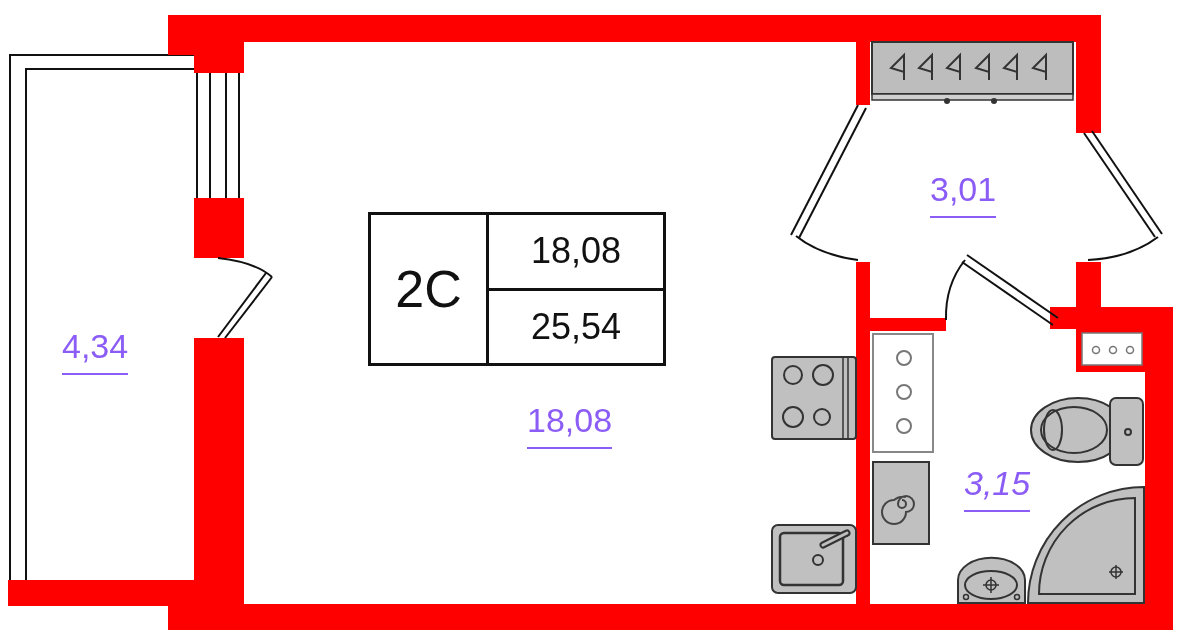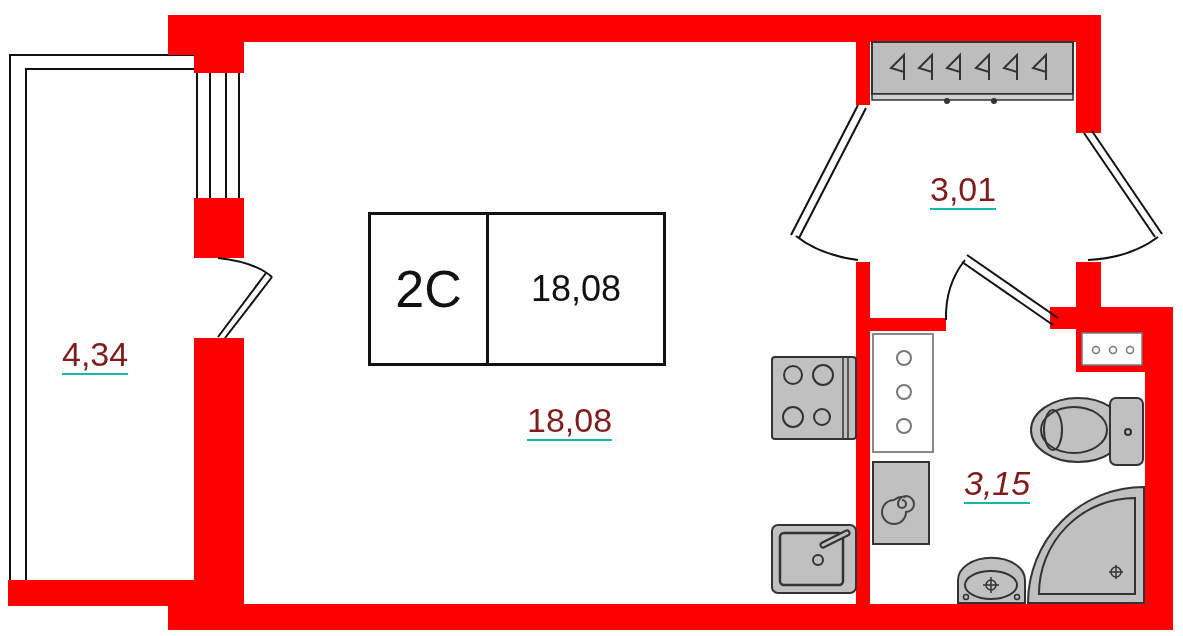--- a/index.html
+++ b/index.html
@@ -1,18 +1,18 @@
 <!DOCTYPE html>
 <html><head>
 <meta charset="utf-8">
 <style>
   html, body { margin: 0; padding: 0; background: #ffffff; }
   body { width: 1183px; height: 636px; overflow: hidden; position: relative; font-family: "Liberation Sans", sans-serif; }
   #plan { position: absolute; left: 0; top: 0; }
-  .label { position: absolute; font-family: "Liberation Sans", sans-serif; color: #7f1d1d; font-size: 34px; line-height: 1; border-bottom: 2px solid #14b8a6; padding-bottom: 2px; white-space: nowrap; }
+  .label { position: absolute; font-family: "Liberation Sans", sans-serif; color: #8b5cf6; font-size: 34px; line-height: 1; border-bottom: 2px solid #8b5cf6; padding-bottom: 10px; white-space: nowrap; }
   .legend { position: absolute; left: 368px; top: 212px; width: 298px; height: 154px; border: 3px solid #111; box-sizing: border-box; display: flex; background: #fff; }
   .legend-code { width: 115px; border-right: 3px solid #111; display: flex; align-items: center; justify-content: center; font-size: 52px; color: #111; }
   .legend-areas { flex: 1; display: flex; flex-direction: column; }
   .legend-row { flex: 1; display: flex; align-items: center; justify-content: center; font-size: 36px; color: #111; }
   .legend-row + .legend-row { border-top: 3px solid #111; }
 </style>
 </head>
 <body>
 
 <svg id="plan" width="1183" height="636" viewBox="0 0 1183 636" xmlns="http://www.w3.org/2000/svg">
@@ -164,19 +164,20 @@
     <line x1="991" y1="577" x2="991" y2="593" stroke="#333" stroke-width="1.5"></line>
     <circle cx="966" cy="597" r="2.5" fill="none" stroke="#333" stroke-width="1.5"></circle>
     <circle cx="1017" cy="597" r="2.5" fill="none" stroke="#333" stroke-width="1.5"></circle>
   </g>
 </svg>
 
 <div class="legend">
   <div class="legend-code">2C</div>
   <div class="legend-areas">
     <div class="legend-row">18,08</div>
+    <div class="legend-row">25,54</div>
   </div>
 </div>
 
 <div class="label" style="left:527px; top:403px;">18,08</div>
-<div class="label" style="left:62px; top:337px;">4,34</div>
+<div class="label" style="left:62px; top:329px;">4,34</div>
 <div class="label" style="left:930px; top:172px;">3,01</div>
 <div class="label" style="left:964px; top:466px;font-style:italic;">3,15</div>
 
 </body></html>

